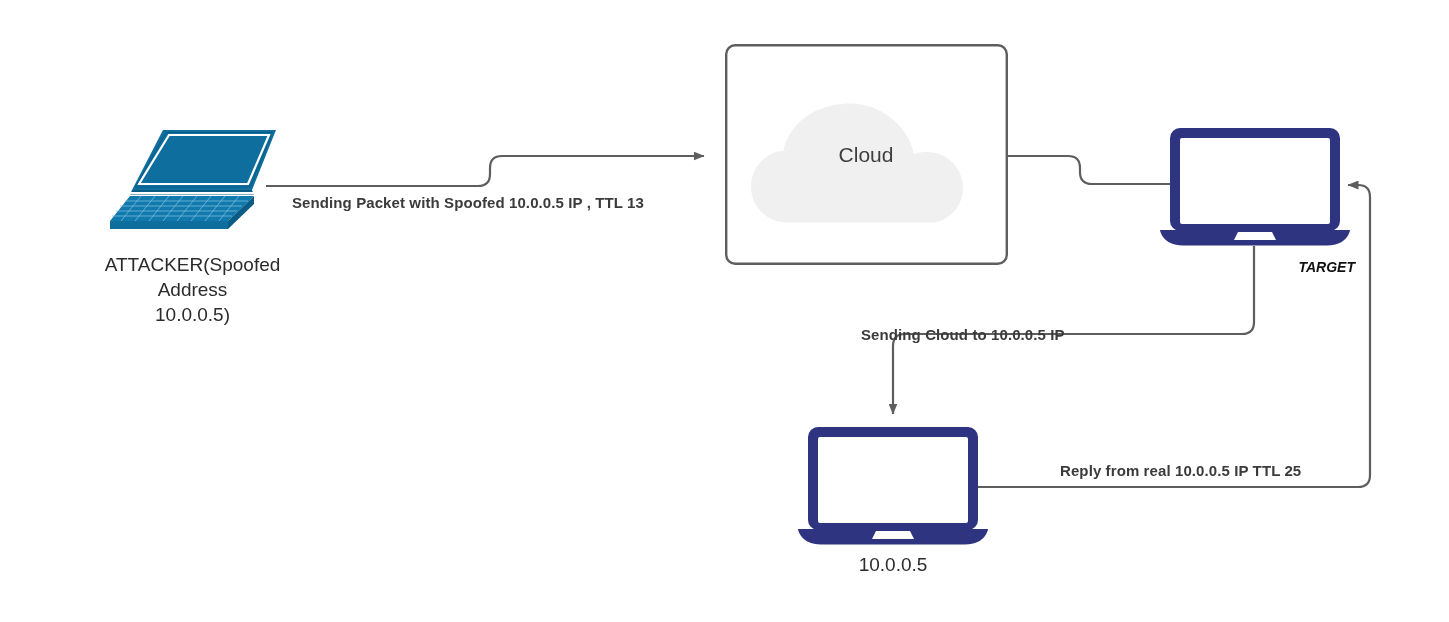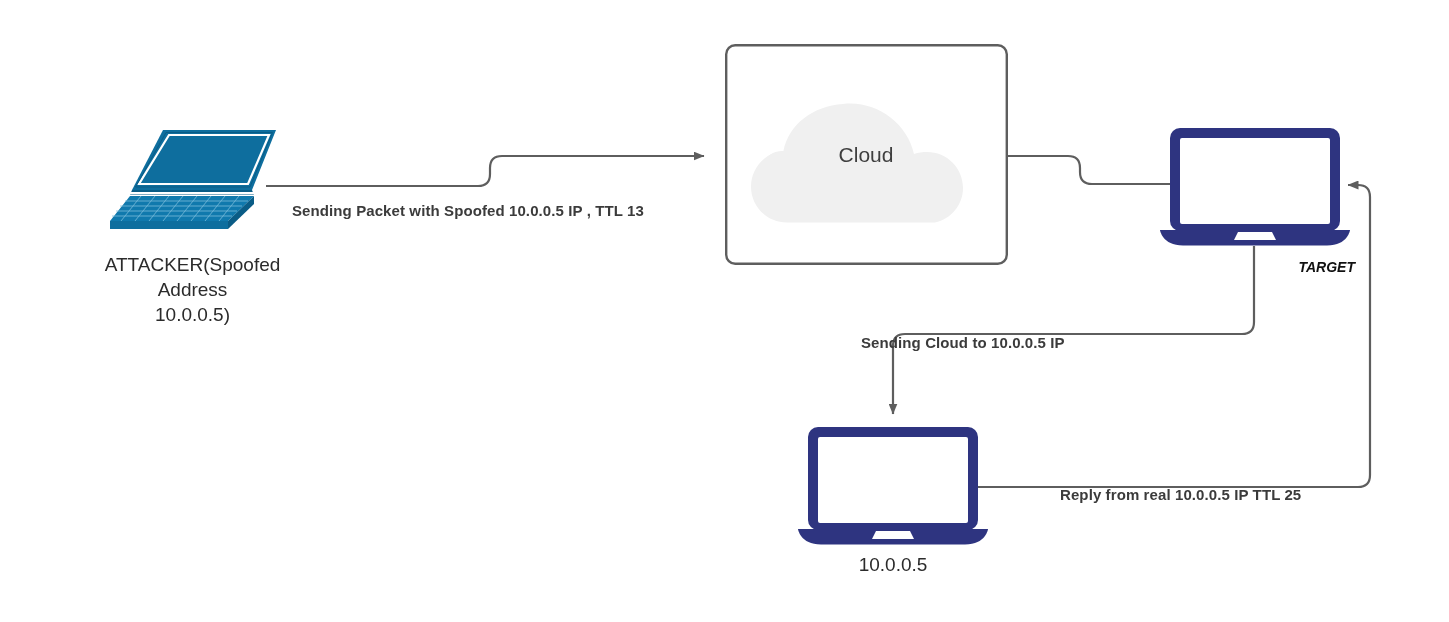--- a/index.html
+++ b/index.html
@@ -29,21 +29,20 @@
     position: absolute;
   }
   .edge-label {
     position: absolute;
     font-family: "Liberation Sans", sans-serif;
     font-size: 15px;
     font-weight: bold;
     color: #3b3b3b;
     white-space: nowrap;
     letter-spacing: 0.1px;
-    margin-top: 8px;
   }
   .node-label {
     position: absolute;
     font-family: "Liberation Sans", sans-serif;
     font-size: 19px;
     color: #2b2b2b;
     text-align: center;
     white-space: nowrap;
     line-height: 25px;
   }
@@ -169,15 +168,15 @@
       <path d="M83,106 L117,106 L121,114 L79,114 Z" fill="#ffffff"></path>
     </svg>
   </div>
 
   <div class="node-label" style="left:793px; top:552px; width:200px;">10.0.0.5</div>
 
   <div class="edge-label" style="left:292px; top:194px;">Sending Packet with Spoofed 10.0.0.5 IP , TTL 13</div>
 
   <div class="edge-label" style="left:861px; top:326px;">Sending Cloud to 10.0.0.5 IP</div>
 
-  <div class="edge-label" style="left:1060px; top:478px;">Reply from real 10.0.0.5 IP TTL 25</div>
+  <div class="edge-label" style="left:1060px; top:462px;">Reply from real 10.0.0.5 IP TTL 25</div>
 
 </div>
 
 </body></html>

